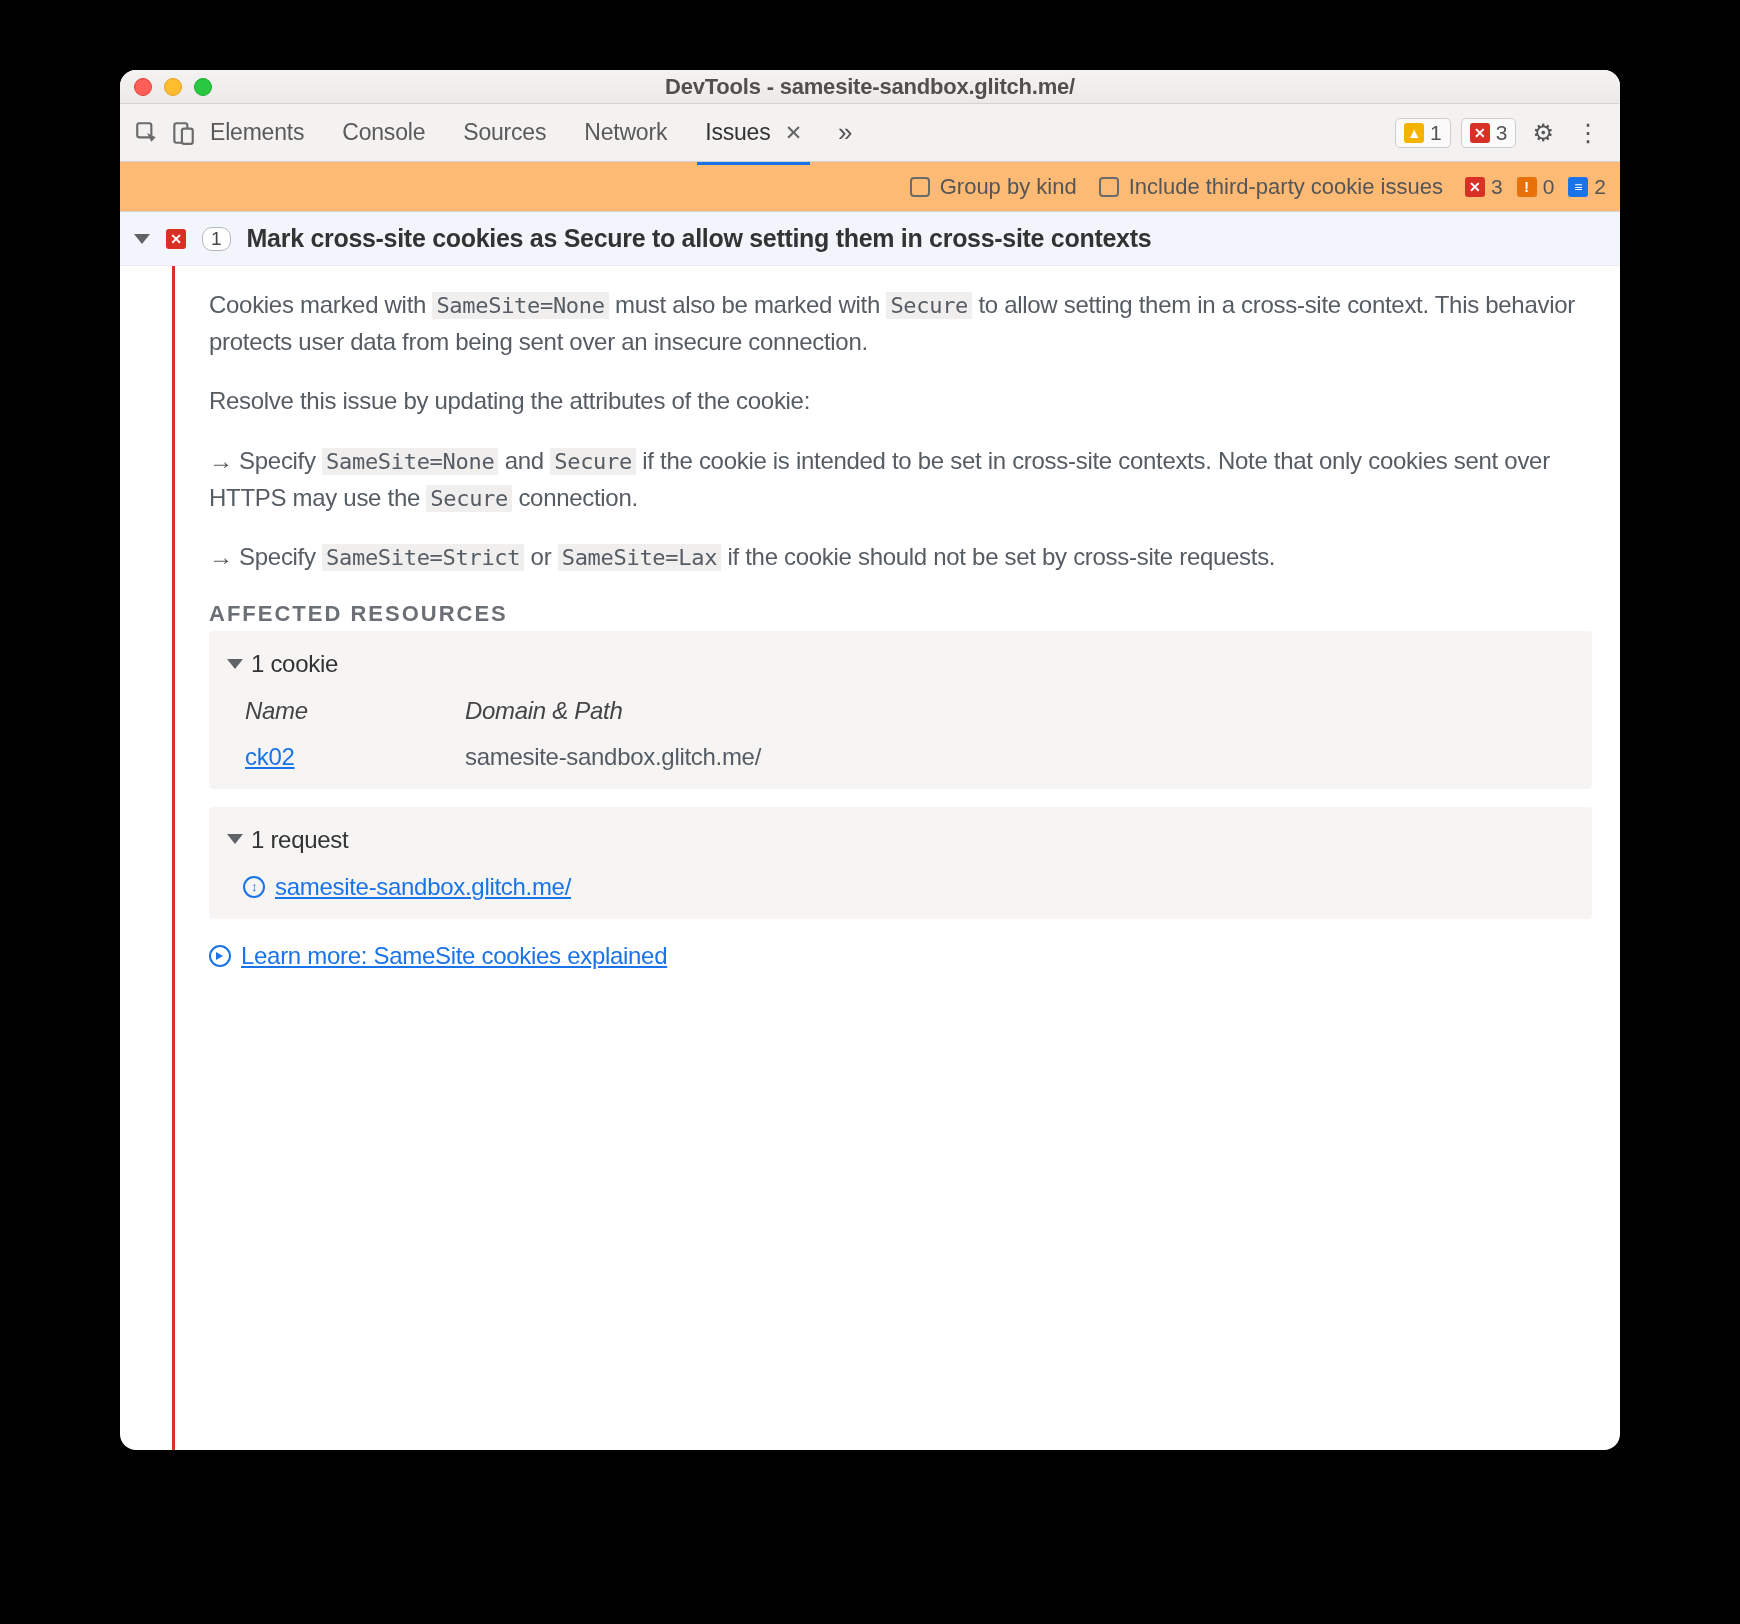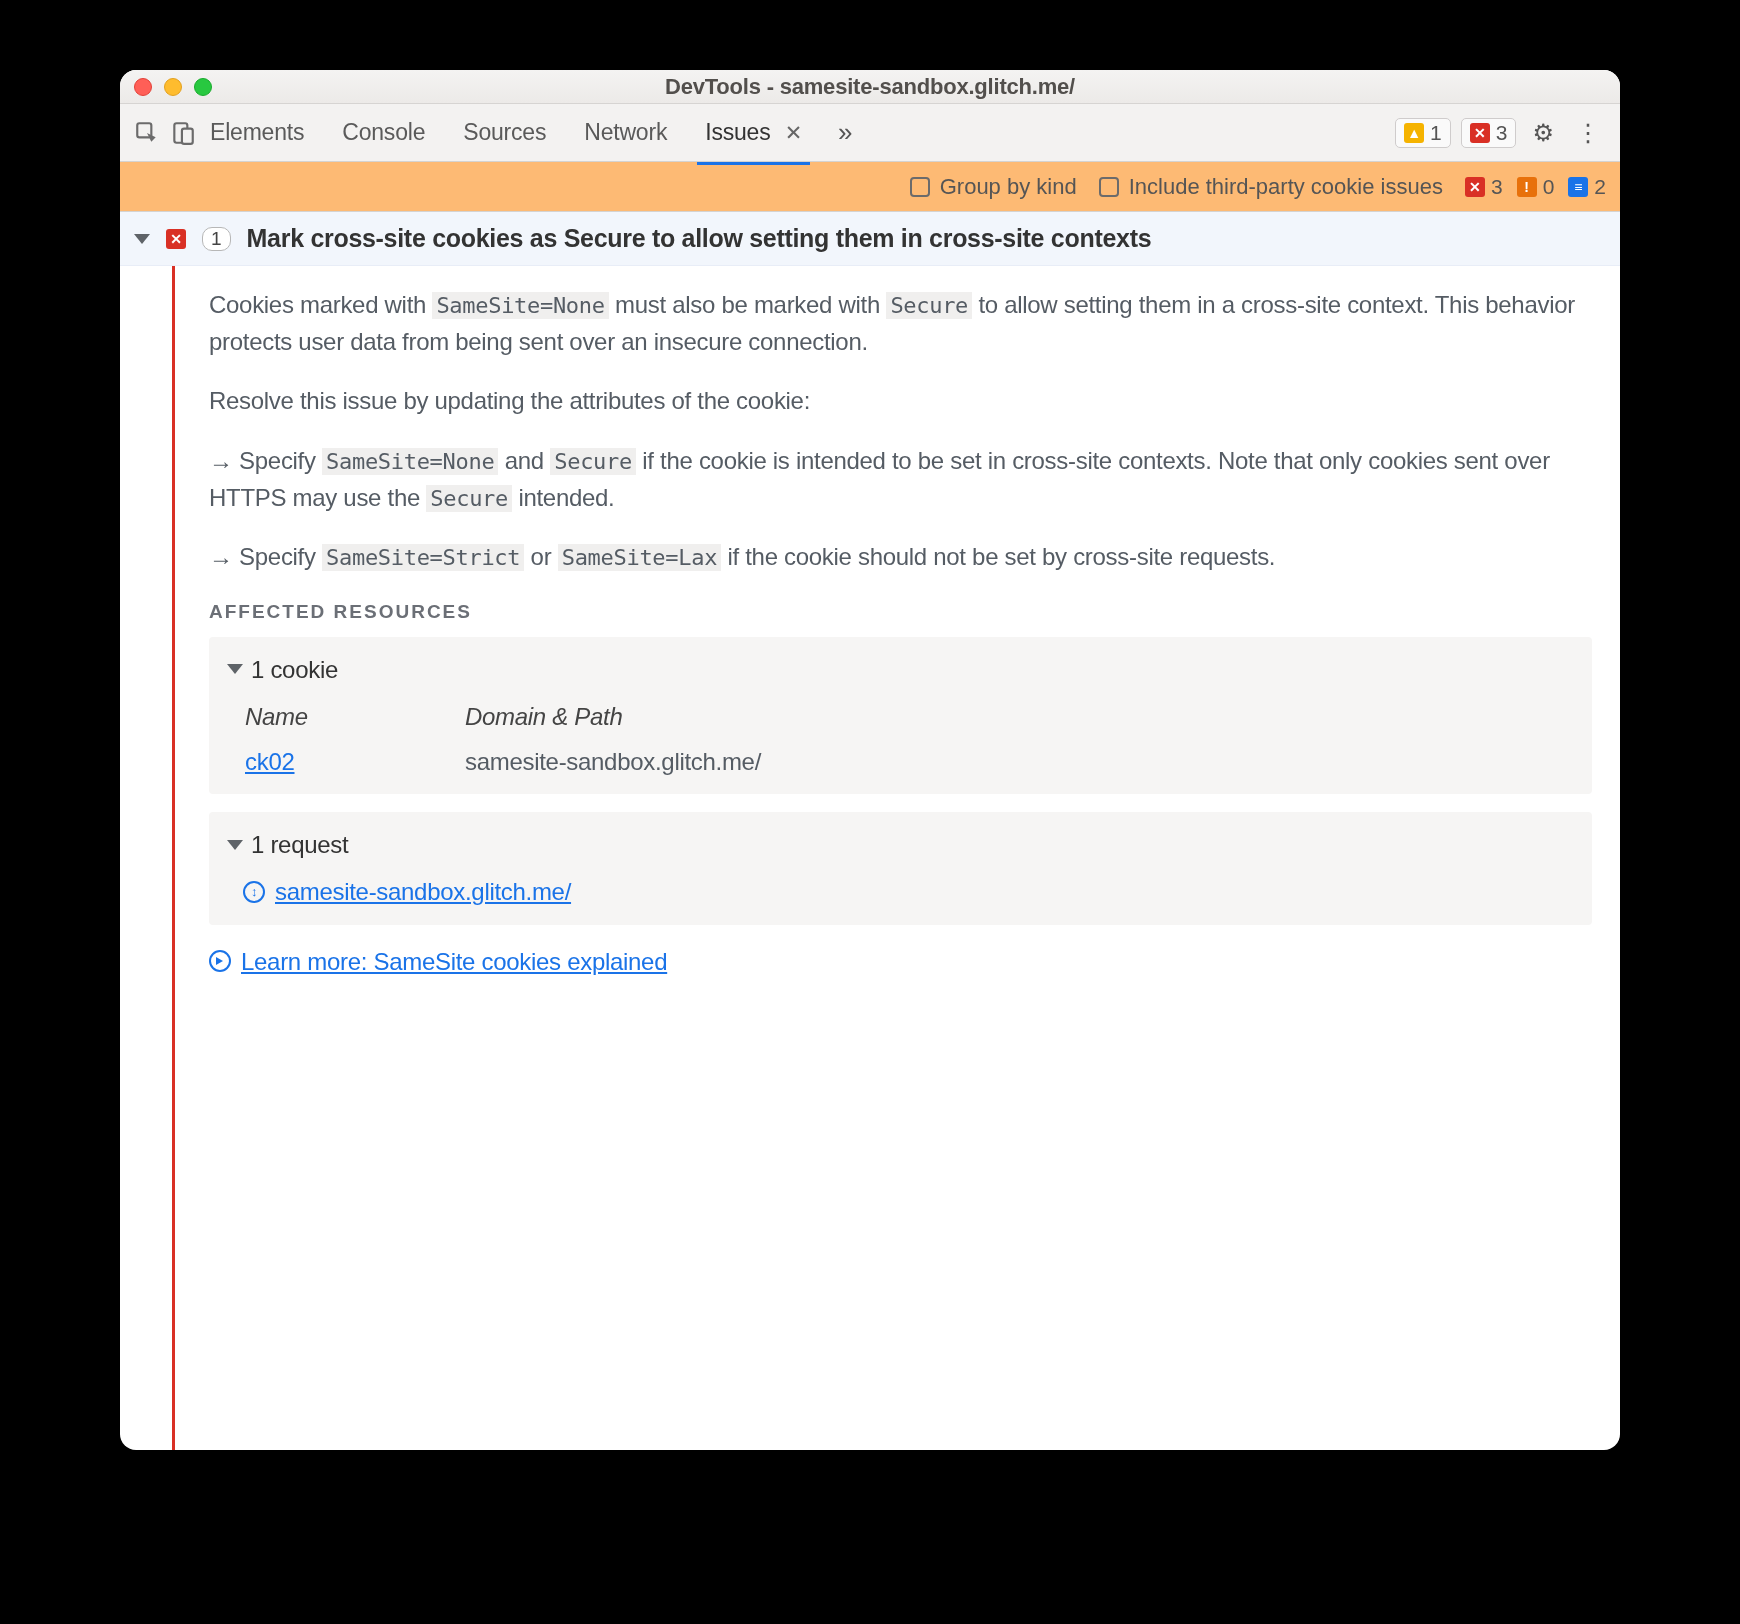--- a/index.html
+++ b/index.html
@@ -87,21 +87,21 @@
     letter-spacing:-0.3px;}
   .body { flex:1; display:flex; }
   .sidebar-line { width:3px; background:#d93025; margin-left:52px;}
   .content { flex:1; padding:20px 28px 24px 34px; color:#555c64;
     font-size:24px; line-height:1.55; letter-spacing:-0.3px;}
   .content p { margin:0 0 22px; }
   code { font-family: ui-monospace, SFMono-Regular, Menlo, monospace;
     background:#f0efee; padding:1px 4px; font-size:22px;}
   .arrow-bullet::before { content:"→ "; color:#555c64; }
   .section-h { text-transform:uppercase; letter-spacing:2px;
-    color:#6b6f76; font-weight:700; font-size:19px; margin:22px 0 10px;}
+    color:#6b6f76; font-weight:700; font-size:22px; margin:22px 0 0;}
   .panel { background:#f6f5f4; border-radius:4px; padding:14px 18px;
     margin-bottom:18px;}
   .panel-h { display:flex; align-items:center; gap:8px;
     font-size:24px; color:#333; padding-bottom:10px;}
   .tbl { display:grid; grid-template-columns:220px 1fr; row-gap:8px;
     font-size:24px; padding-left:18px;}
   .tbl .hd { color:#444;font-style:italic; }
   a.link { color:#1a73e8; text-decoration:underline; }
   .req-row { display:flex; align-items:center; gap:10px; padding-left:16px;}
   .net-icn { display:inline-flex; width:22px;height:22px;
@@ -203,21 +203,21 @@
     <div class="sidebar-line"></div>
     <div class="content">
 
       <p>
         <span>Cookies marked with </span><code>SameSite=None</code><span> must also be marked with </span><code>Secure</code><span> to allow setting them in a cross-site context. This behavior protects user data from being sent over an insecure connection.</span>
       </p>
 
       <p>Resolve this issue by updating the attributes of the cookie:</p>
 
       <p class="arrow-bullet">
-        <span>Specify </span><code>SameSite=None</code><span> and </span><code>Secure</code><span> if the cookie is intended to be set in cross-site contexts. Note that only cookies sent over HTTPS may use the </span><code>Secure</code><span> intended.</span>
+        <span>Specify </span><code>SameSite=None</code><span> and </span><code>Secure</code><span> if the cookie is intended to be set in cross-site contexts. Note that only cookies sent over HTTPS may use the </span><code>Secure</code><span> connection.</span>
       </p>
 
       <p class="arrow-bullet">
         <span>Specify </span><code>SameSite=Strict</code><span> or </span><code>SameSite=Lax</code><span> if the cookie should not be set by cross-site requests.</span>
       </p>
 
       <div class="section-h">Affected Resources</div>
 
       <div class="panel">
         <div class="panel-h">

